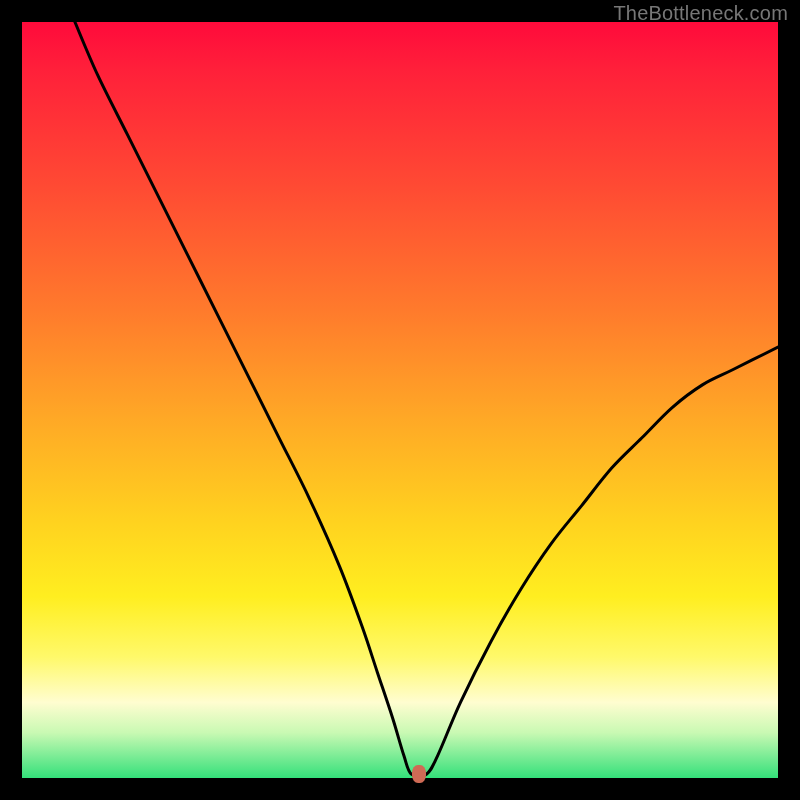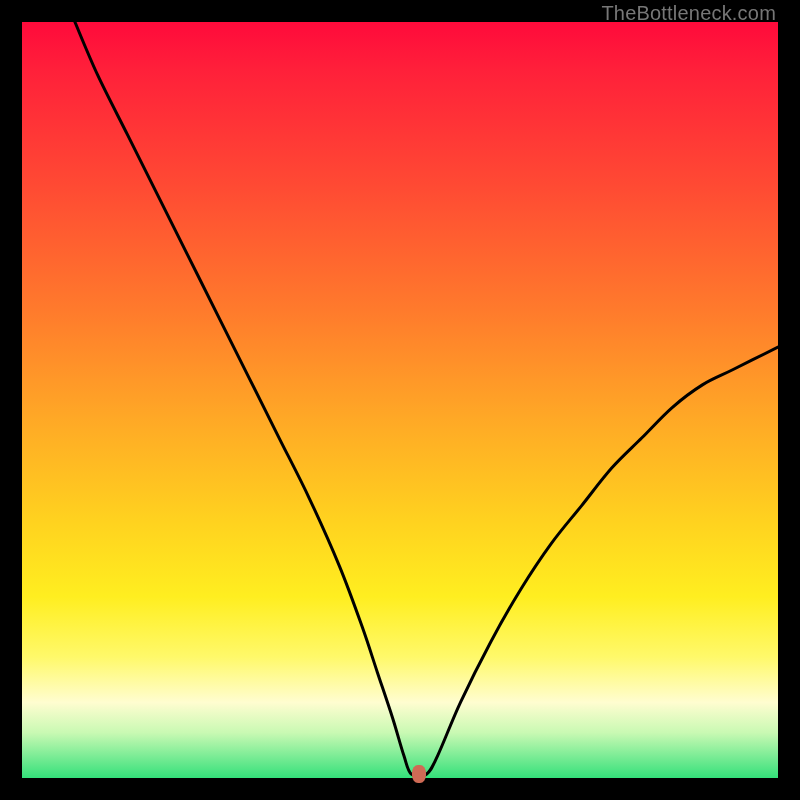--- a/index.html
+++ b/index.html
@@ -35,21 +35,21 @@
       #ffee20 76%,
       #fff96a 84%,
       #fffdd0 90%,
       #c9f9b3 94%,
       #34e07a 100%
     );
   }
   .watermark {
     position: absolute;
     top: 2px;
-    right: 24px;
+    right: 12px;
     color: #777;
     font-size: 20px;
     font-weight: 500;
     letter-spacing: 0.2px;
     user-select: none;
   }
   svg.curve {
     position: absolute;
     left: 0;
     top: 0;

